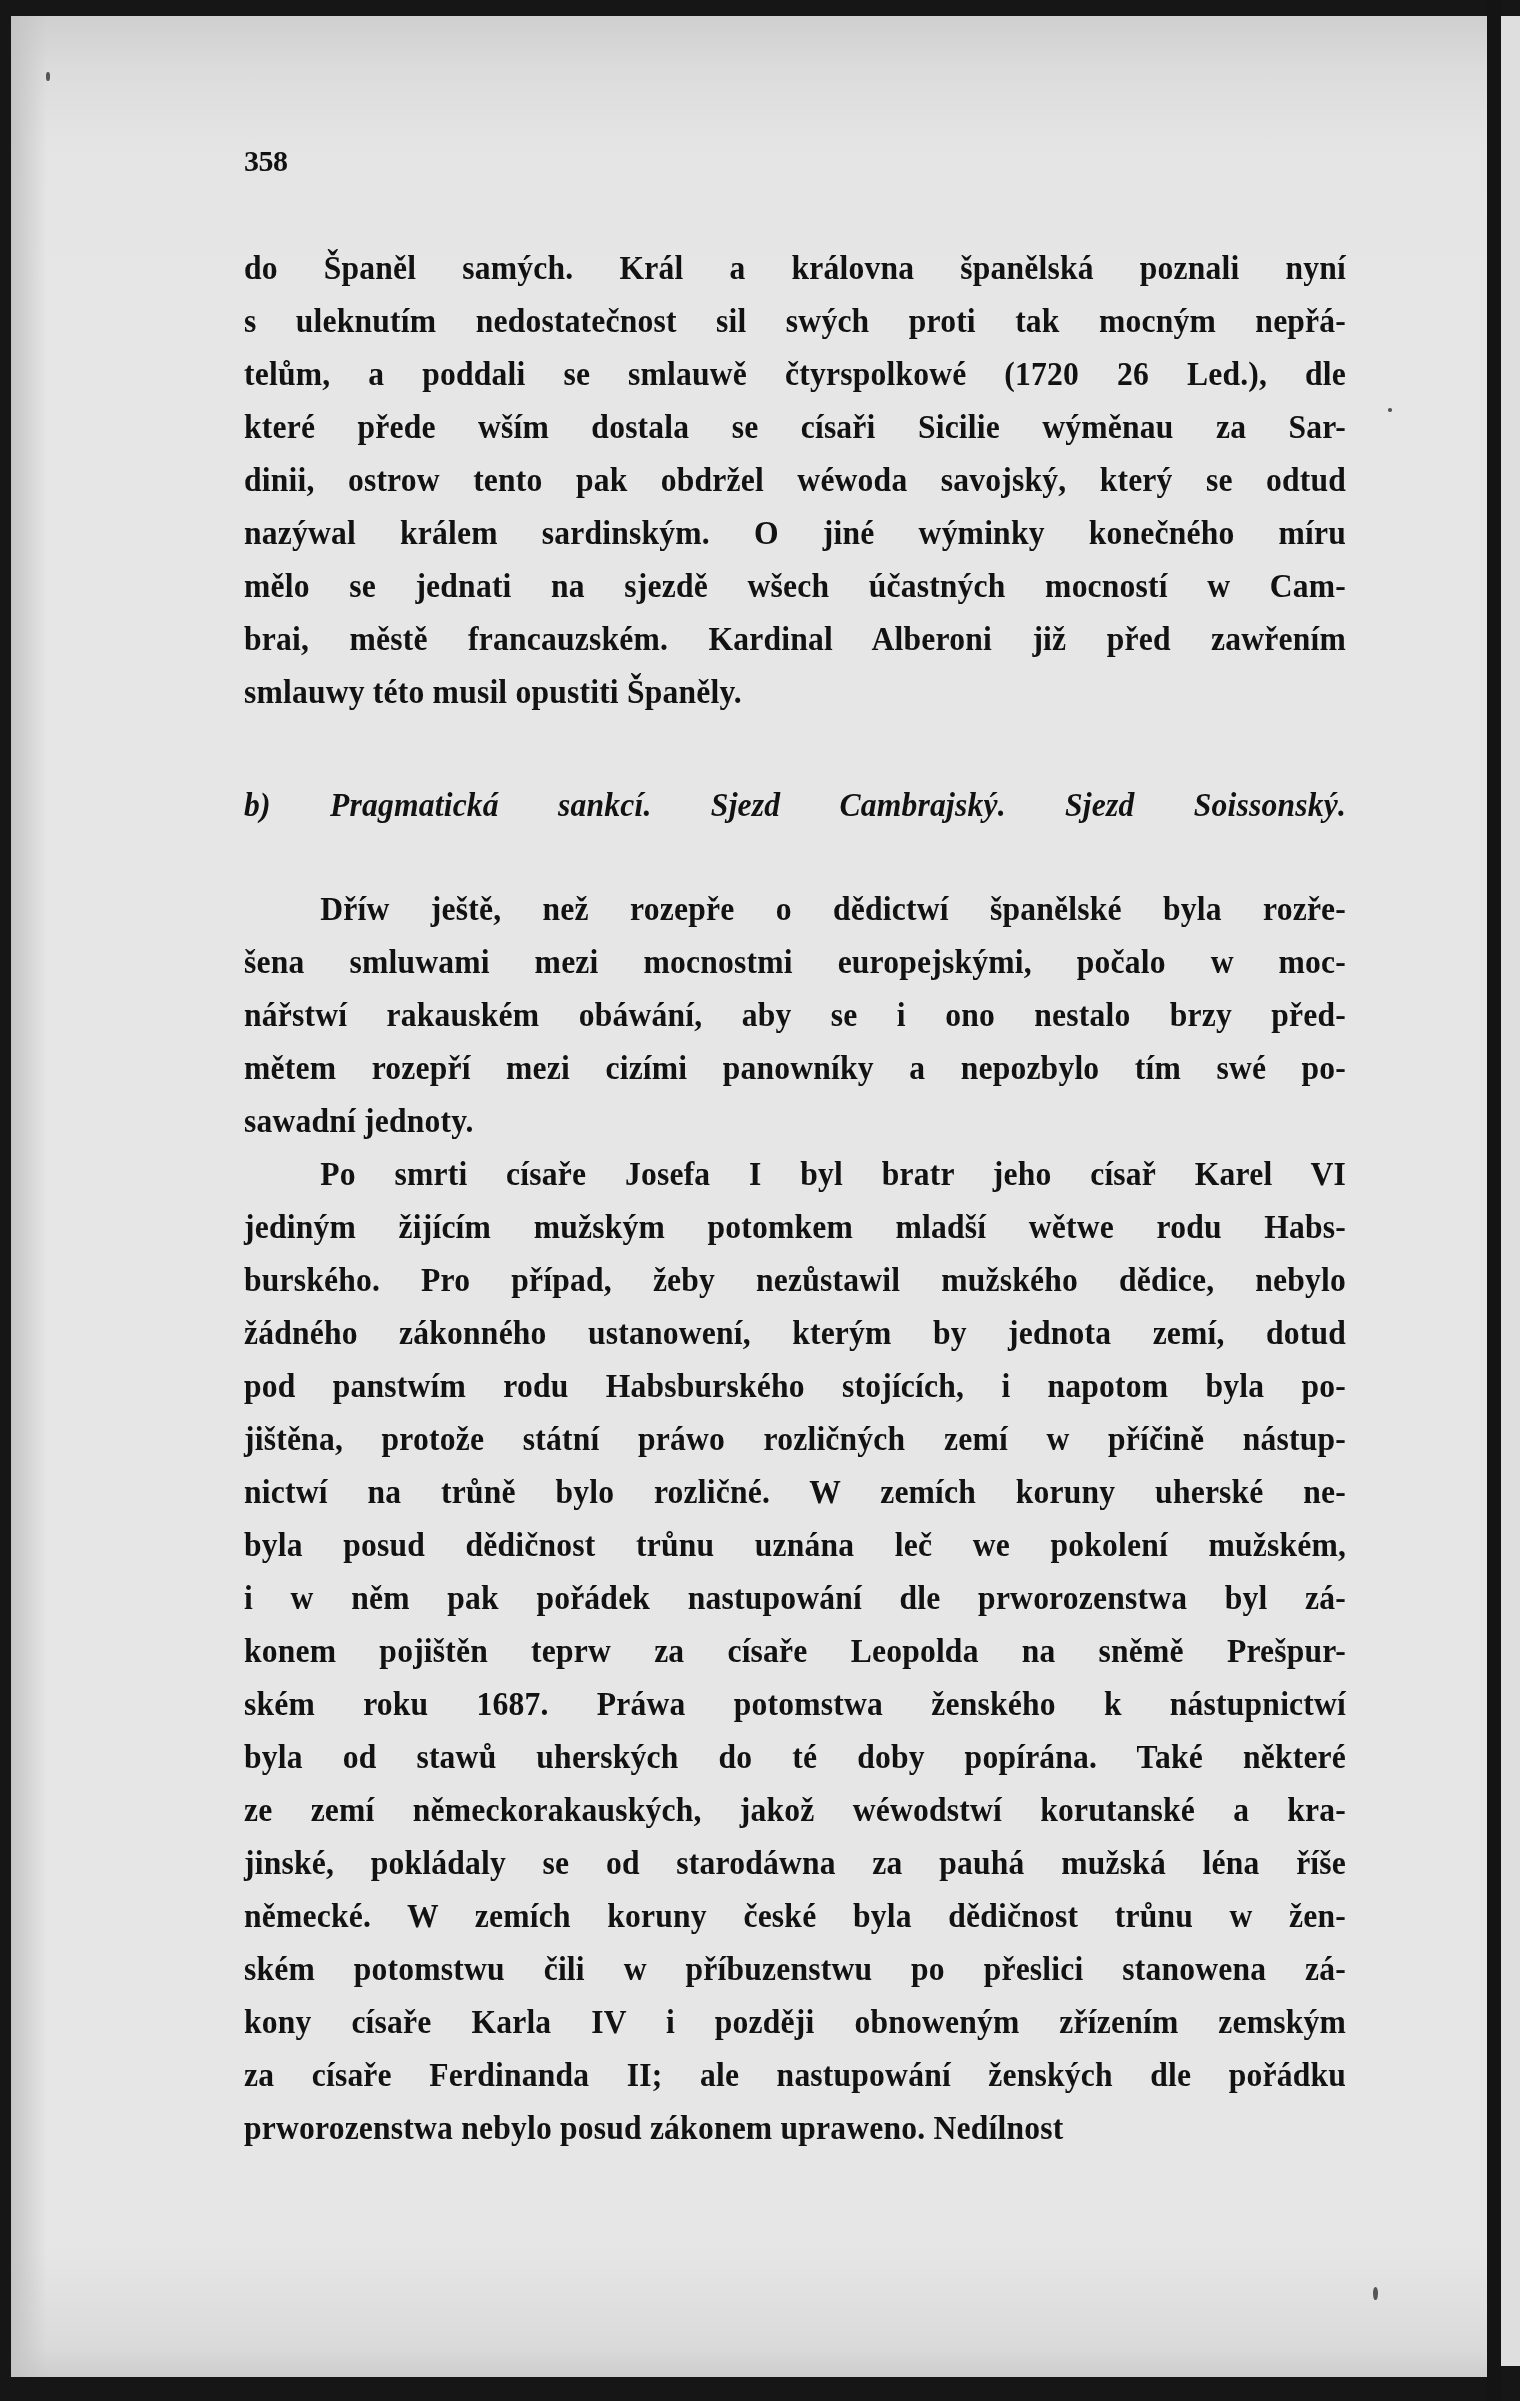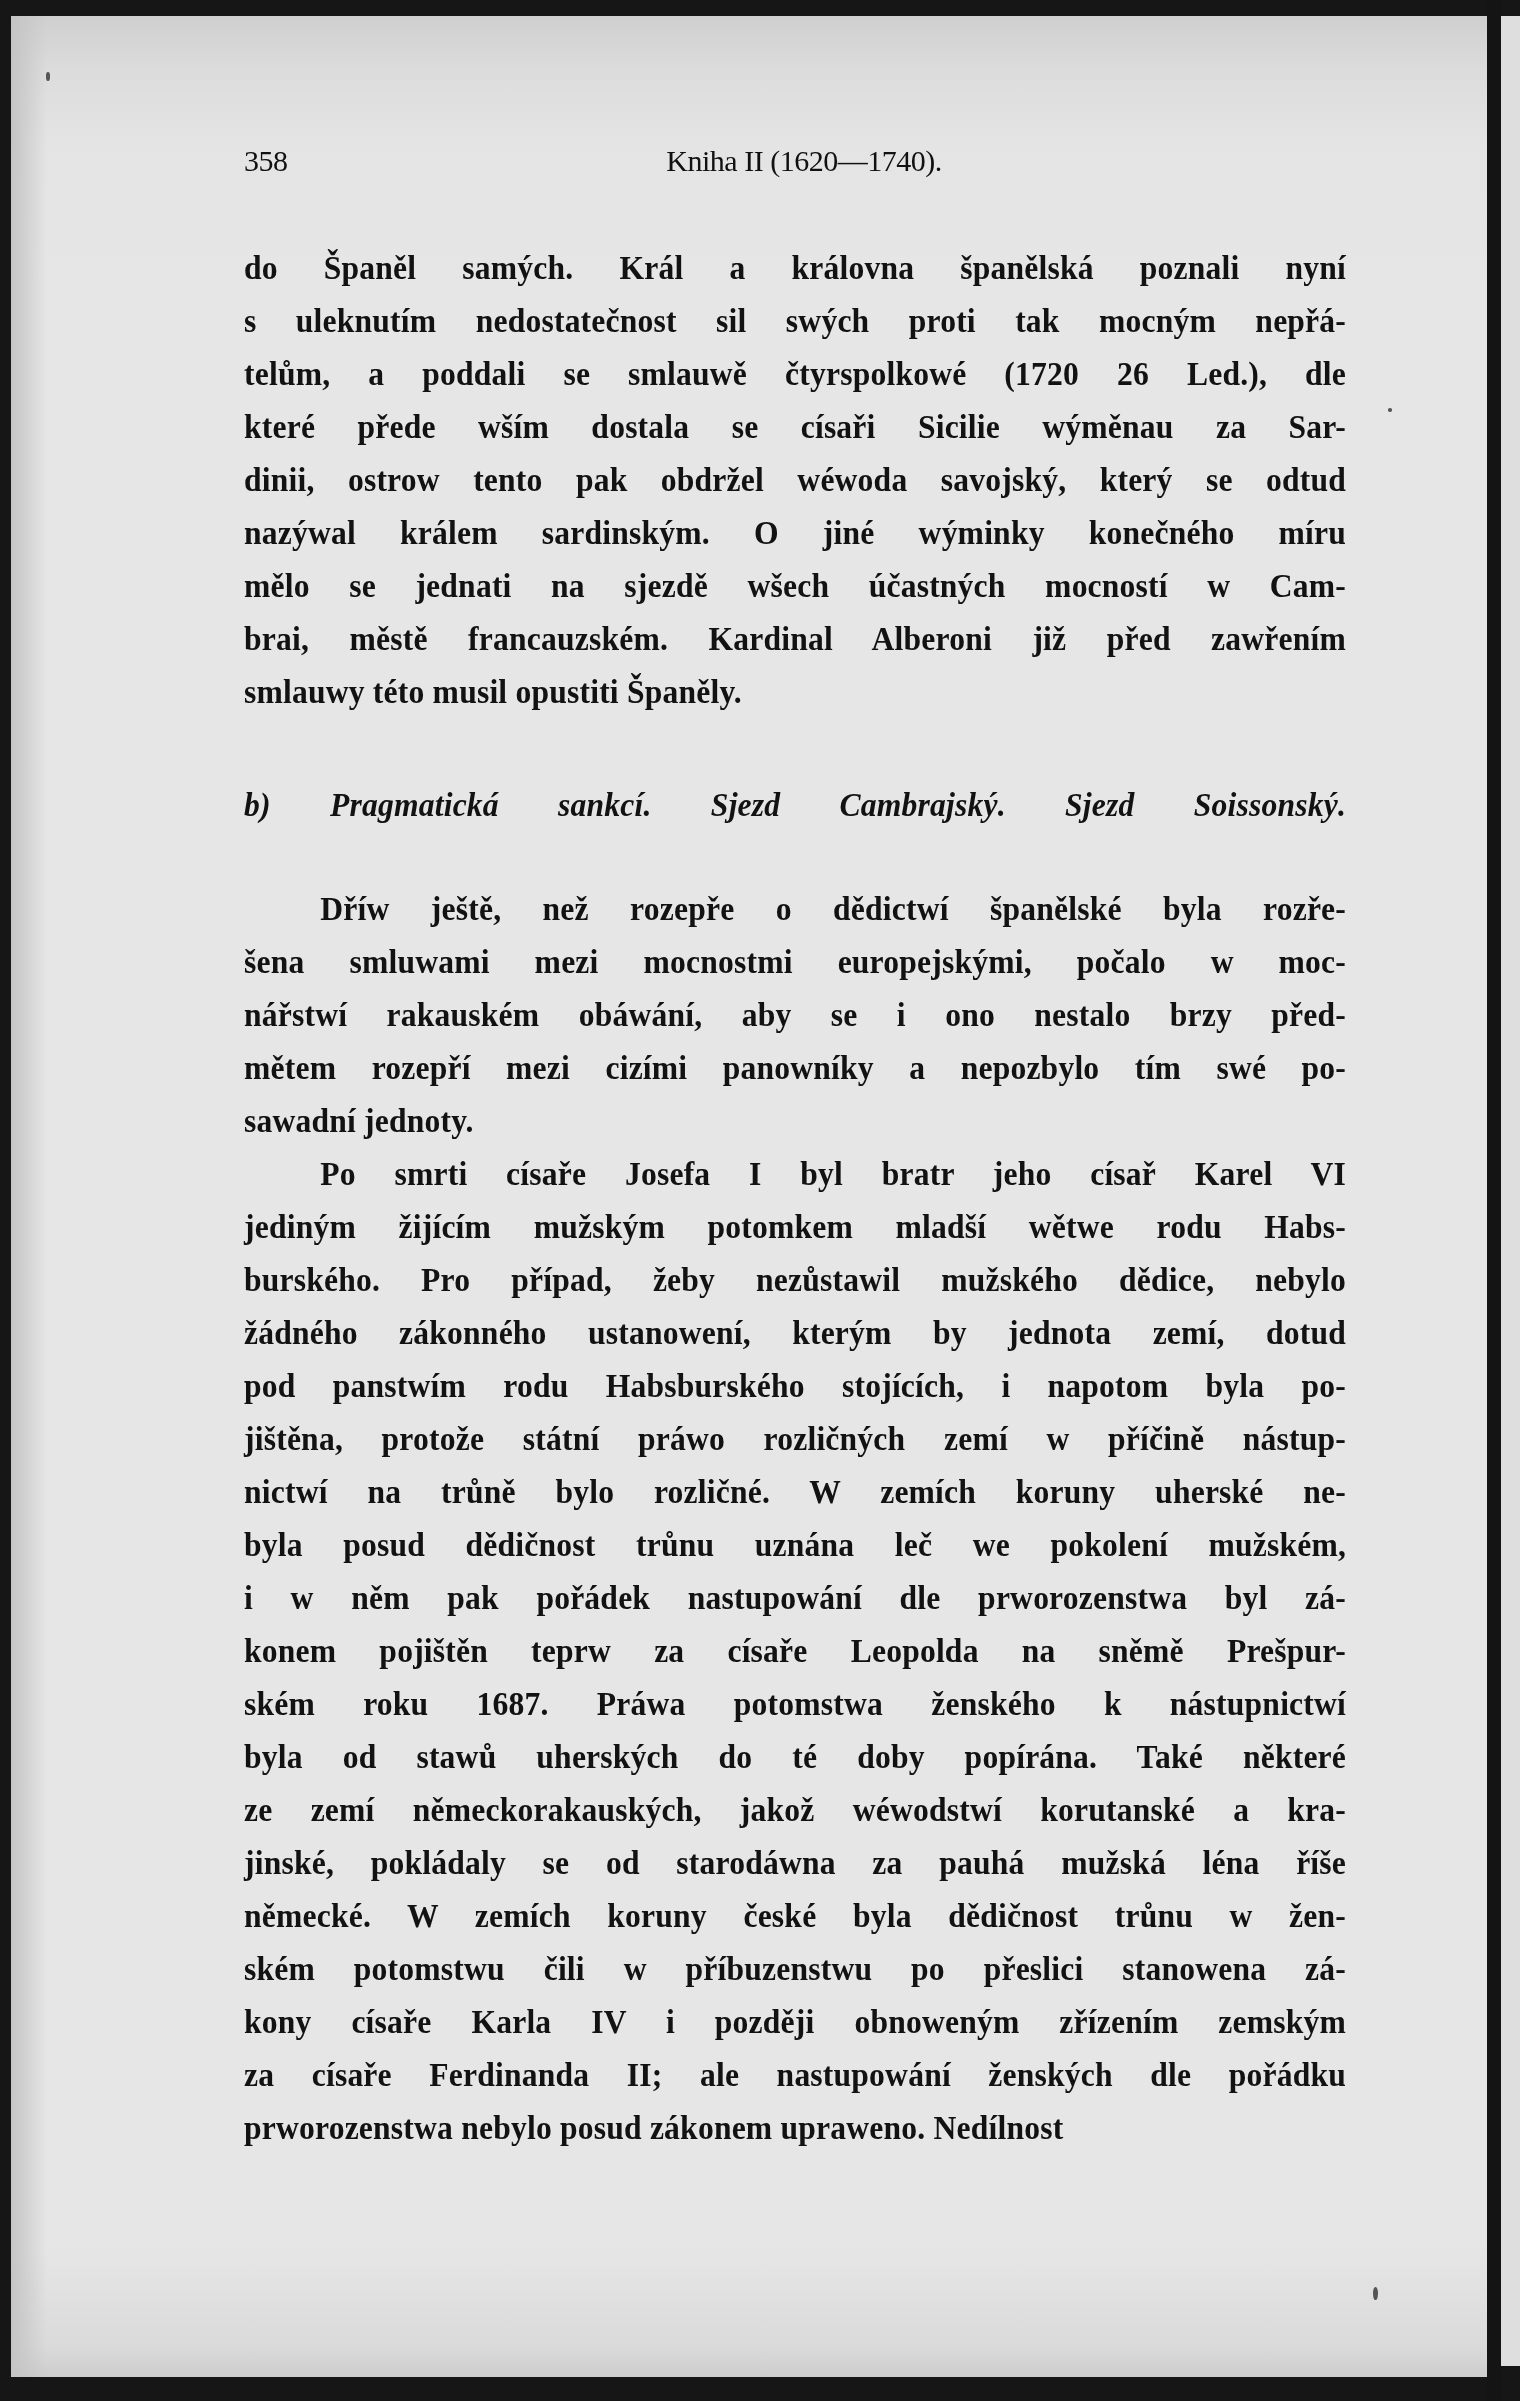--- a/index.html
+++ b/index.html
@@ -17,21 +17,21 @@
     background: linear-gradient(to right, #c4c4c4, rgba(230,230,230,0));
   }
   .gutter {
     position: absolute; left: 1487px; top: 0; width: 14.6px; height: 2401px; background: #141414;
   }
   .next-page {
     position: absolute; left: 1501px; top: 16.4px; width: 19px; height: 2350px; background: #dedede;
   }
   .running-head {
     position: absolute; top: 144px; left: 244px; width: 1102px; height: 42px;
-    font-weight: normal; font-size: 30px; color: #111; letter-spacing: -0.5px;
+    font-weight: bold; font-size: 30px; color: #111; letter-spacing: -0.5px;
   }
   .page-number { position: absolute; left: 0; top: 0; }
   .head-title { position: absolute; left: 0; right: 0; top: 0; text-align: center; padding-left: 18px; }
 
   .body-text {
     position: absolute; left: 244px; top: 241px; width: 1102px;
     font-size: 34px; line-height: 53px; color: #121212;
     text-align: justify; letter-spacing: 0.2px; font-weight: bold;
     transform: scaleX(0.93); transform-origin: left top;
   }
@@ -53,21 +53,20 @@
 <div class="next-page"></div>
 
 <div class="page">
   <span class="speck" style="left:35px;top:56px;width:3.6px;height:8.2px;"></span>
   <span class="speck" style="left:1362px;top:2271px;width:4.6px;height:12.8px;"></span>
   <span class="speck" style="left:1377px;top:392px;width:3.6px;height:3.6px;"></span>
 </div>
 
 <div class="running-head">
   <span class="page-number">358</span>
-  <span class="head-title">Kniha II (1620—1740).</span>
 </div>
 
 <div class="body-text">
   <div class="lines-wrap" id="flow">
       <p>
         <span class="line">do Španěl samých. Král a královna španělská poznali nyní</span>
         <span class="line">s uleknutím nedostatečnost sil swých proti tak mocným nepřá-</span>
         <span class="line">telům, a poddali se smlauwě čtyrspolkowé (1720 26 Led.), dle</span>
         <span class="line">které přede wším dostala se císaři Sicilie wýměnau za Sar-</span>
         <span class="line">dinii, ostrow tento pak obdržel wéwoda savojský, který se odtud</span>

